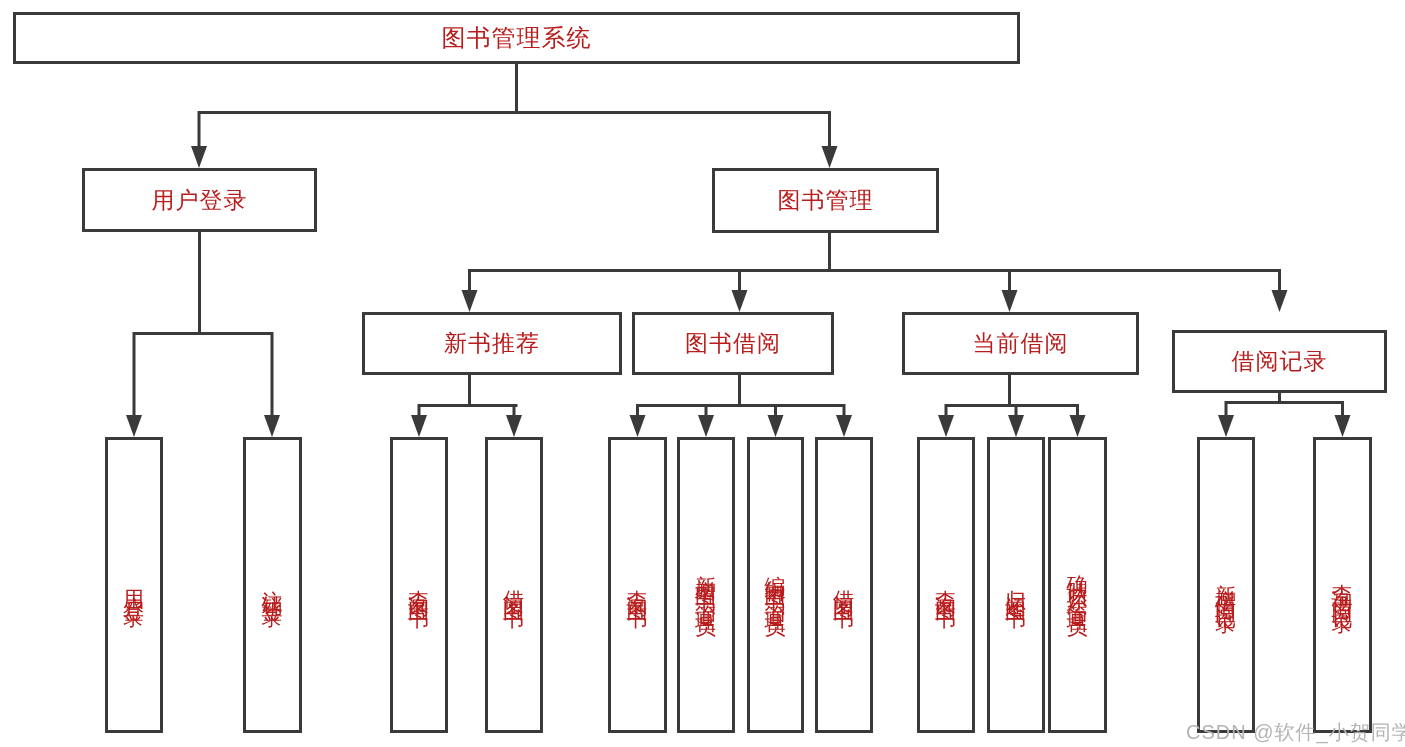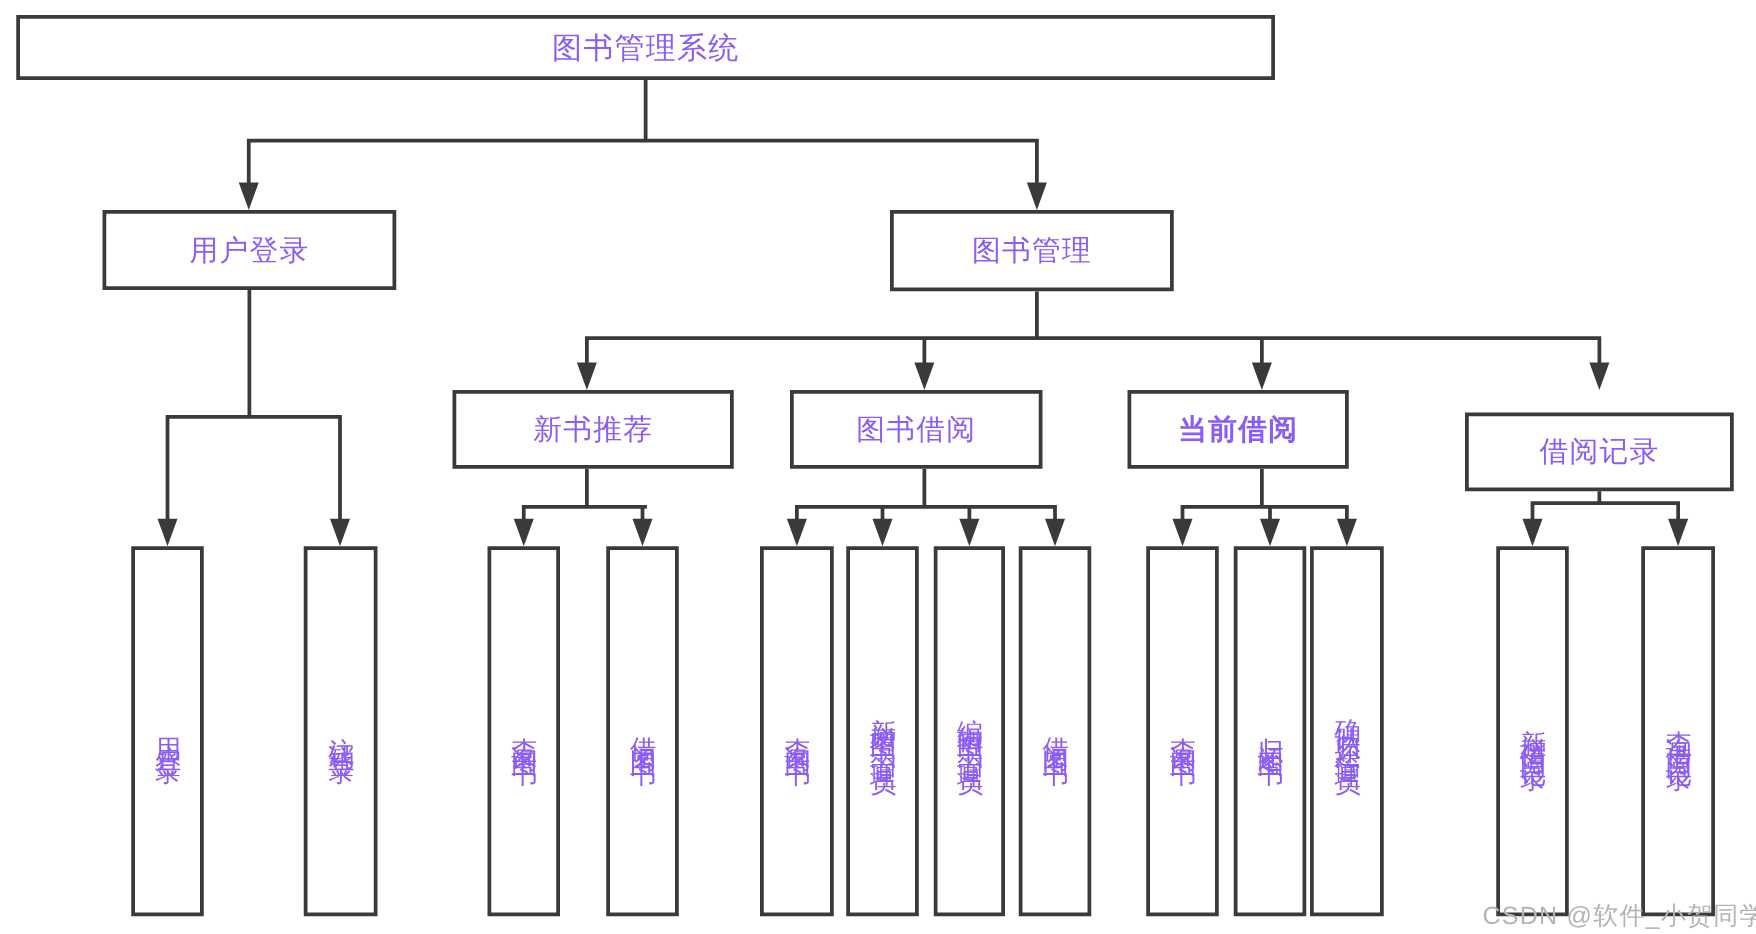--- a/index.html
+++ b/index.html
@@ -22,21 +22,21 @@
     z-index: 1;
   }
   .node {
     position: absolute;
     box-sizing: border-box;
     border: 3px solid #3a3a3a;
     background: #ffffff;
     display: flex;
     align-items: center;
     justify-content: center;
-    color: #8b5cf6;
+    color: #b91c1c;
     z-index: 2;
   }
   .node.h { font-size: 23px; letter-spacing: 1px; }
   .node.root { font-size: 24px; }
   .node.v span {
     writing-mode: vertical-rl;
     text-orientation: mixed;
     font-size: 21px;
     letter-spacing: 6px;
     line-height: 1;
@@ -106,27 +106,27 @@
     <span>图书管理系统</span>
   </div>
 
   <div class="node h" style="left:82px; top:168px; width:235px; height:64px;">
     <span>用户登录</span>
   </div>
   <div class="node h" style="left:712px; top:168px; width:227px; height:65px;">
     <span>图书管理</span>
   </div>
 
-  <div class="node h" style="left:362px; top:312px; width:225px; height:63px;">
+  <div class="node h" style="left:362px; top:312px; width:260px; height:63px;">
     <span>新书推荐</span>
   </div>
   <div class="node h" style="left:632px; top:312px; width:202px; height:63px;">
     <span>图书借阅</span>
   </div>
-  <div class="node h" style="left:902px; top:312px; width:177px; height:63px;font-weight:bold;">
+  <div class="node h" style="left:902px; top:312px; width:237px; height:63px;">
     <span>当前借阅</span>
   </div>
   <div class="node h" style="left:1172px; top:312px; width:215px; height:63px;margin-top:18px;">
     <span>借阅记录</span>
   </div>
 
   <div class="node v" style="left:105px; top:437px; width:58px; height:296px;">
     <span>用户登录</span>
   </div>
   <div class="node v" style="left:243px; top:437px; width:59px; height:296px;">

